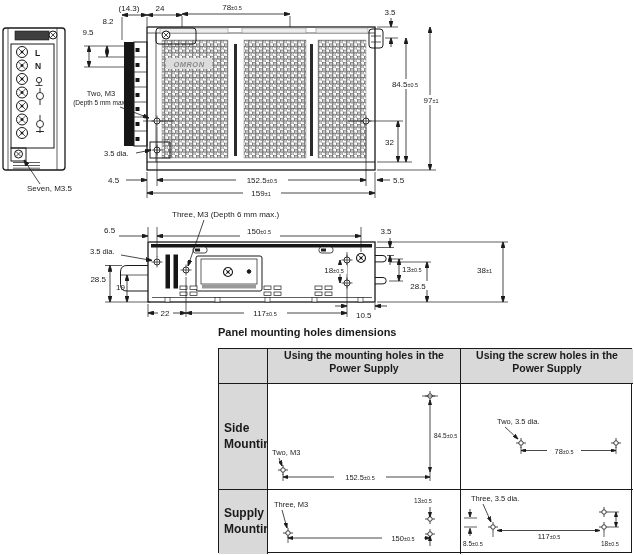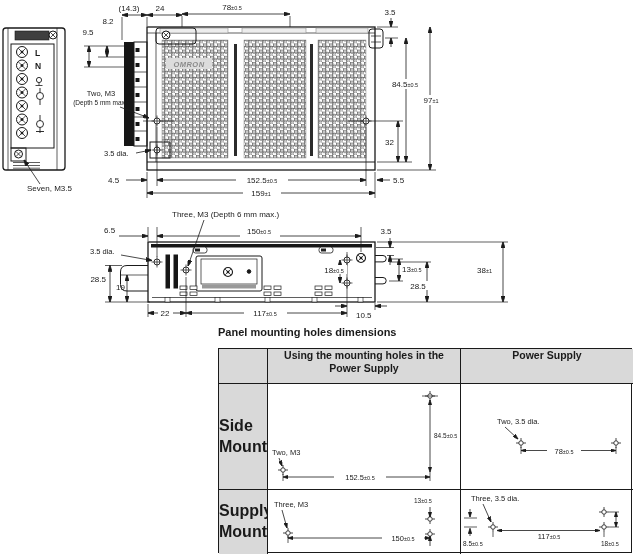--- a/index.html
+++ b/index.html
@@ -24,21 +24,21 @@
   #mount-table{position:absolute;left:218px;top:348px;width:414px;height:205px;
     display:grid;grid-template-columns:49px 193px 172px;grid-template-rows:35px 106px 64px;
     border:1.5px solid #1a1a1a;box-sizing:border-box;background:#fff;}
   #mount-table>div{border-right:1px solid #1a1a1a;border-bottom:1px solid #1a1a1a;
     box-sizing:border-box;position:relative;overflow:hidden;}
   #mount-table>div:nth-child(3n){border-right:none;}
   #mount-table>div:nth-child(n+7){border-bottom:none;}
   .hdr{background:#d9d9d9;display:flex;flex-direction:column;align-items:center;justify-content:flex-start;
        font-size:10.5px;font-weight:bold;line-height:1.25;text-align:center;}
   .rowhdr{background:#d9d9d9;display:flex;flex-direction:column;justify-content:center;
-       font-size:16px;font-weight:bold;line-height:1.3;}
+       padding-left:5px;font-size:12px;font-weight:bold;line-height:1.3;}
   .cellsvg{position:absolute;left:0;top:0;}
 </style>
 </head>
 <body>
 
 <div id="stage">
 
 <svg width="634" height="205" viewBox="0 0 634 205">
   <defs>
     <marker id="ar" viewBox="0 0 9 6" refX="8.6" refY="3" markerWidth="8" markerHeight="5.4" orient="auto-start-reverse">
@@ -369,20 +369,21 @@
 
 <div id="tbl-title">Panel mounting holes dimensions</div>
 
 <div id="mount-table">
   <div class="hdr"></div>
   <div class="hdr">
     <span>Using the mounting holes in the</span>
     <span>Power Supply</span>
   </div>
   <div class="hdr">
+    <span>Using the screw holes in the</span>
     <span>Power Supply</span>
   </div>
 
   <div class="rowhdr">
     <span>Side</span>
     <span>Mounting</span>
   </div>
 
   <div>
     <svg class="cellsvg" width="192" height="105" viewBox="0 0 192 105">

